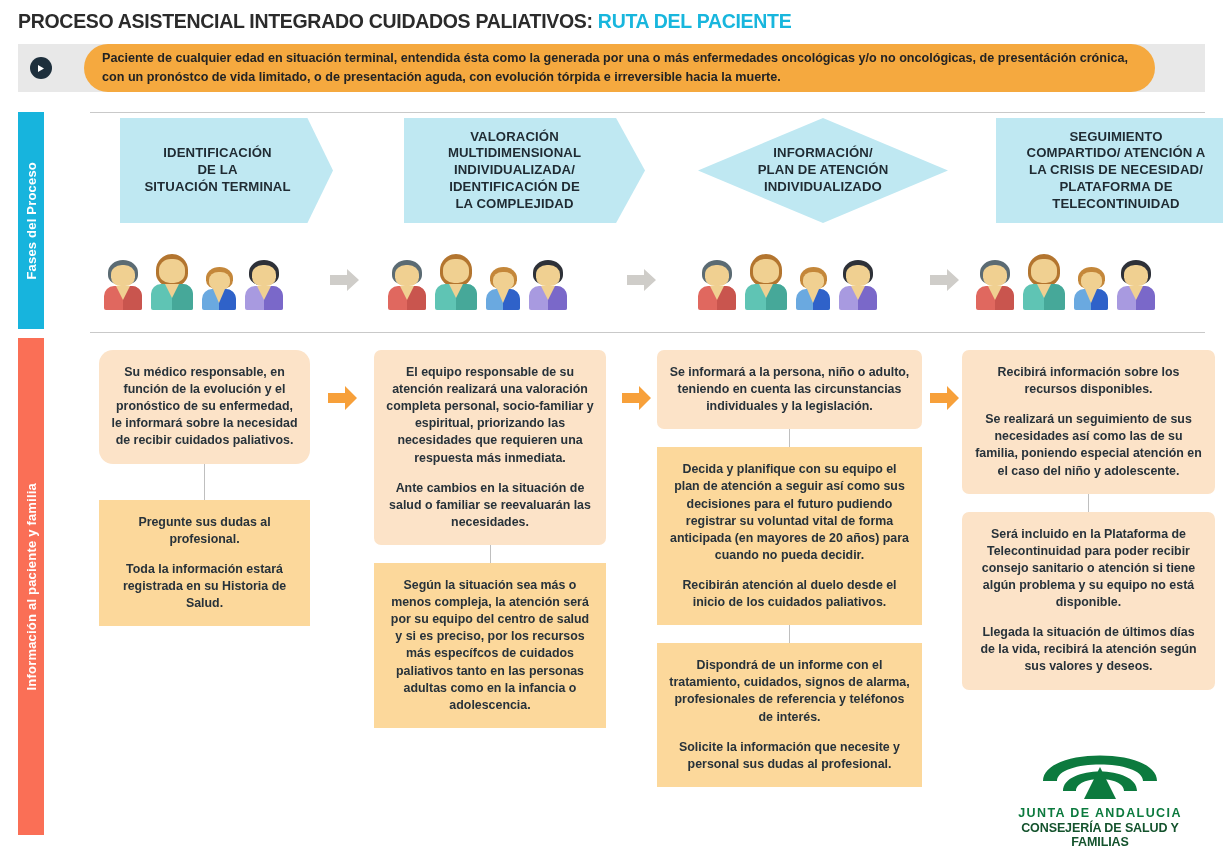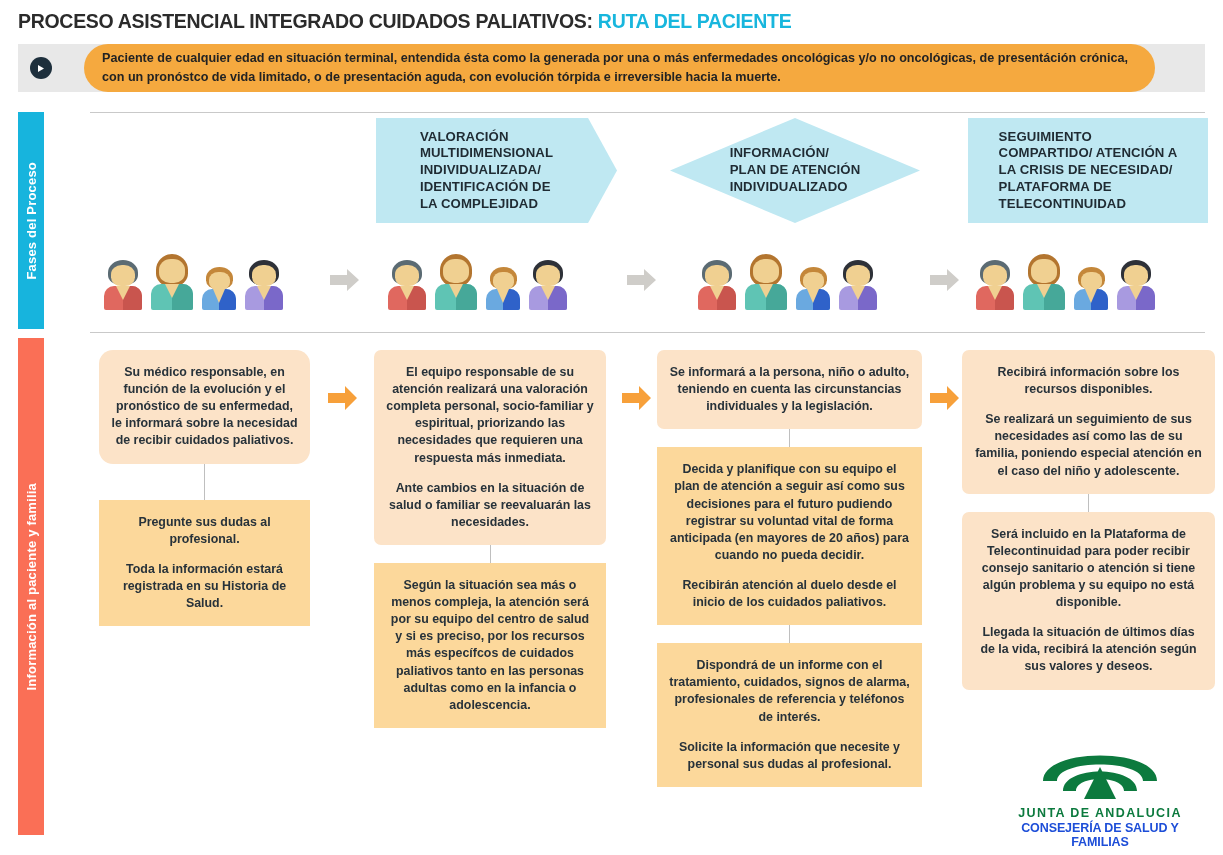--- a/index.html
+++ b/index.html
@@ -56,20 +56,22 @@
 
   
   .rule { position: absolute; left: 90px; width: 1115px; height: 1px; background: #c9c9c9; }
   #rule-top    { top: 112px; }
   #rule-mid    { top: 332px; }
 
   
   .phase {
     position: absolute; background: #bfe8f2;
     display: flex; align-items: center; justify-content: center;
+    text-align: center;
+    margin-left: 28px;
   }
   .phase .ptxt {
     font-size: 13.2px; font-weight: bold; color: #1f2b33; line-height: 1.27;
     letter-spacing: 0.1px; padding: 0 6px;
   }
   #phase-1 { left: 92px;  top: 118px; width: 213px; height: 105px;
              clip-path: polygon(0 0, 88% 0, 100% 50%, 88% 100%, 0 100%); }
   #phase-1 .ptxt { margin-right: 18px; }
   #phase-2 { left: 376px; top: 118px; width: 241px; height: 105px;
              clip-path: polygon(0 0, 88% 0, 100% 50%, 88% 100%, 0 100%); }
@@ -118,21 +120,21 @@
   .card.rounded { border-radius: 14px; }
   .card p { font-size: 12.4px; line-height: 1.38; font-weight: bold; }
   .card p + p { margin-top: 13px; }
 
   .connector { width: 1px; background: #bfbfbf; margin: 0 auto; }
 
   
   .logo { position: absolute; left: 1000px; top: 735px; width: 200px; text-align: center; }
   .logo svg { display: block; margin: 0 auto; }
   .logo .l1 { font-size: 12.5px; font-weight: bold; color: #0c7a3e; letter-spacing: 1.4px; margin-top: 1px; }
-  .logo .l2 { font-size: 12.5px; font-weight: bold; color: #1d4ed8; letter-spacing: -0.1px; margin-top: 1px; }
+  .logo .l2 { font-size: 12.5px; font-weight: bold; color: #14532d; letter-spacing: -0.1px; margin-top: 1px; }
 </style>
 </head>
 <body>
 
 <div class="page">
 
   <div class="title">
     <span>PROCESO ASISTENCIAL INTEGRADO CUIDADOS PALIATIVOS: </span><span class="accent">RUTA DEL PACIENTE</span>
   </div>
 
@@ -149,20 +151,23 @@
   <div class="rule" id="rule-top"></div>
   <div class="rule" id="rule-mid"></div>
 
   <div class="side-label" id="side-phases">
     <span>Fases del Proceso</span>
   </div>
   <div class="side-label" id="side-info">
     <span>Información al paciente y familia</span>
   </div>
 
+  <div class="phase" id="phase-1">
+    <div class="ptxt">IDENTIFICACIÓN<br>DE LA<br>SITUACIÓN TERMINAL</div>
+  </div>
   <div class="phase" id="phase-2">
     <div class="ptxt">VALORACIÓN<br>MULTIDIMENSIONAL<br>INDIVIDUALIZADA/<br>IDENTIFICACIÓN DE<br>LA COMPLEJIDAD</div>
   </div>
   <div class="phase" id="phase-3">
     <div class="ptxt">INFORMACIÓN/<br>PLAN DE ATENCIÓN<br>INDIVIDUALIZADO</div>
   </div>
   <div class="phase" id="phase-4">
     <div class="ptxt">SEGUIMIENTO<br>COMPARTIDO/ ATENCIÓN A<br>LA CRISIS DE NECESIDAD/<br>PLATAFORMA DE<br>TELECONTINUIDAD</div>
   </div>
 

